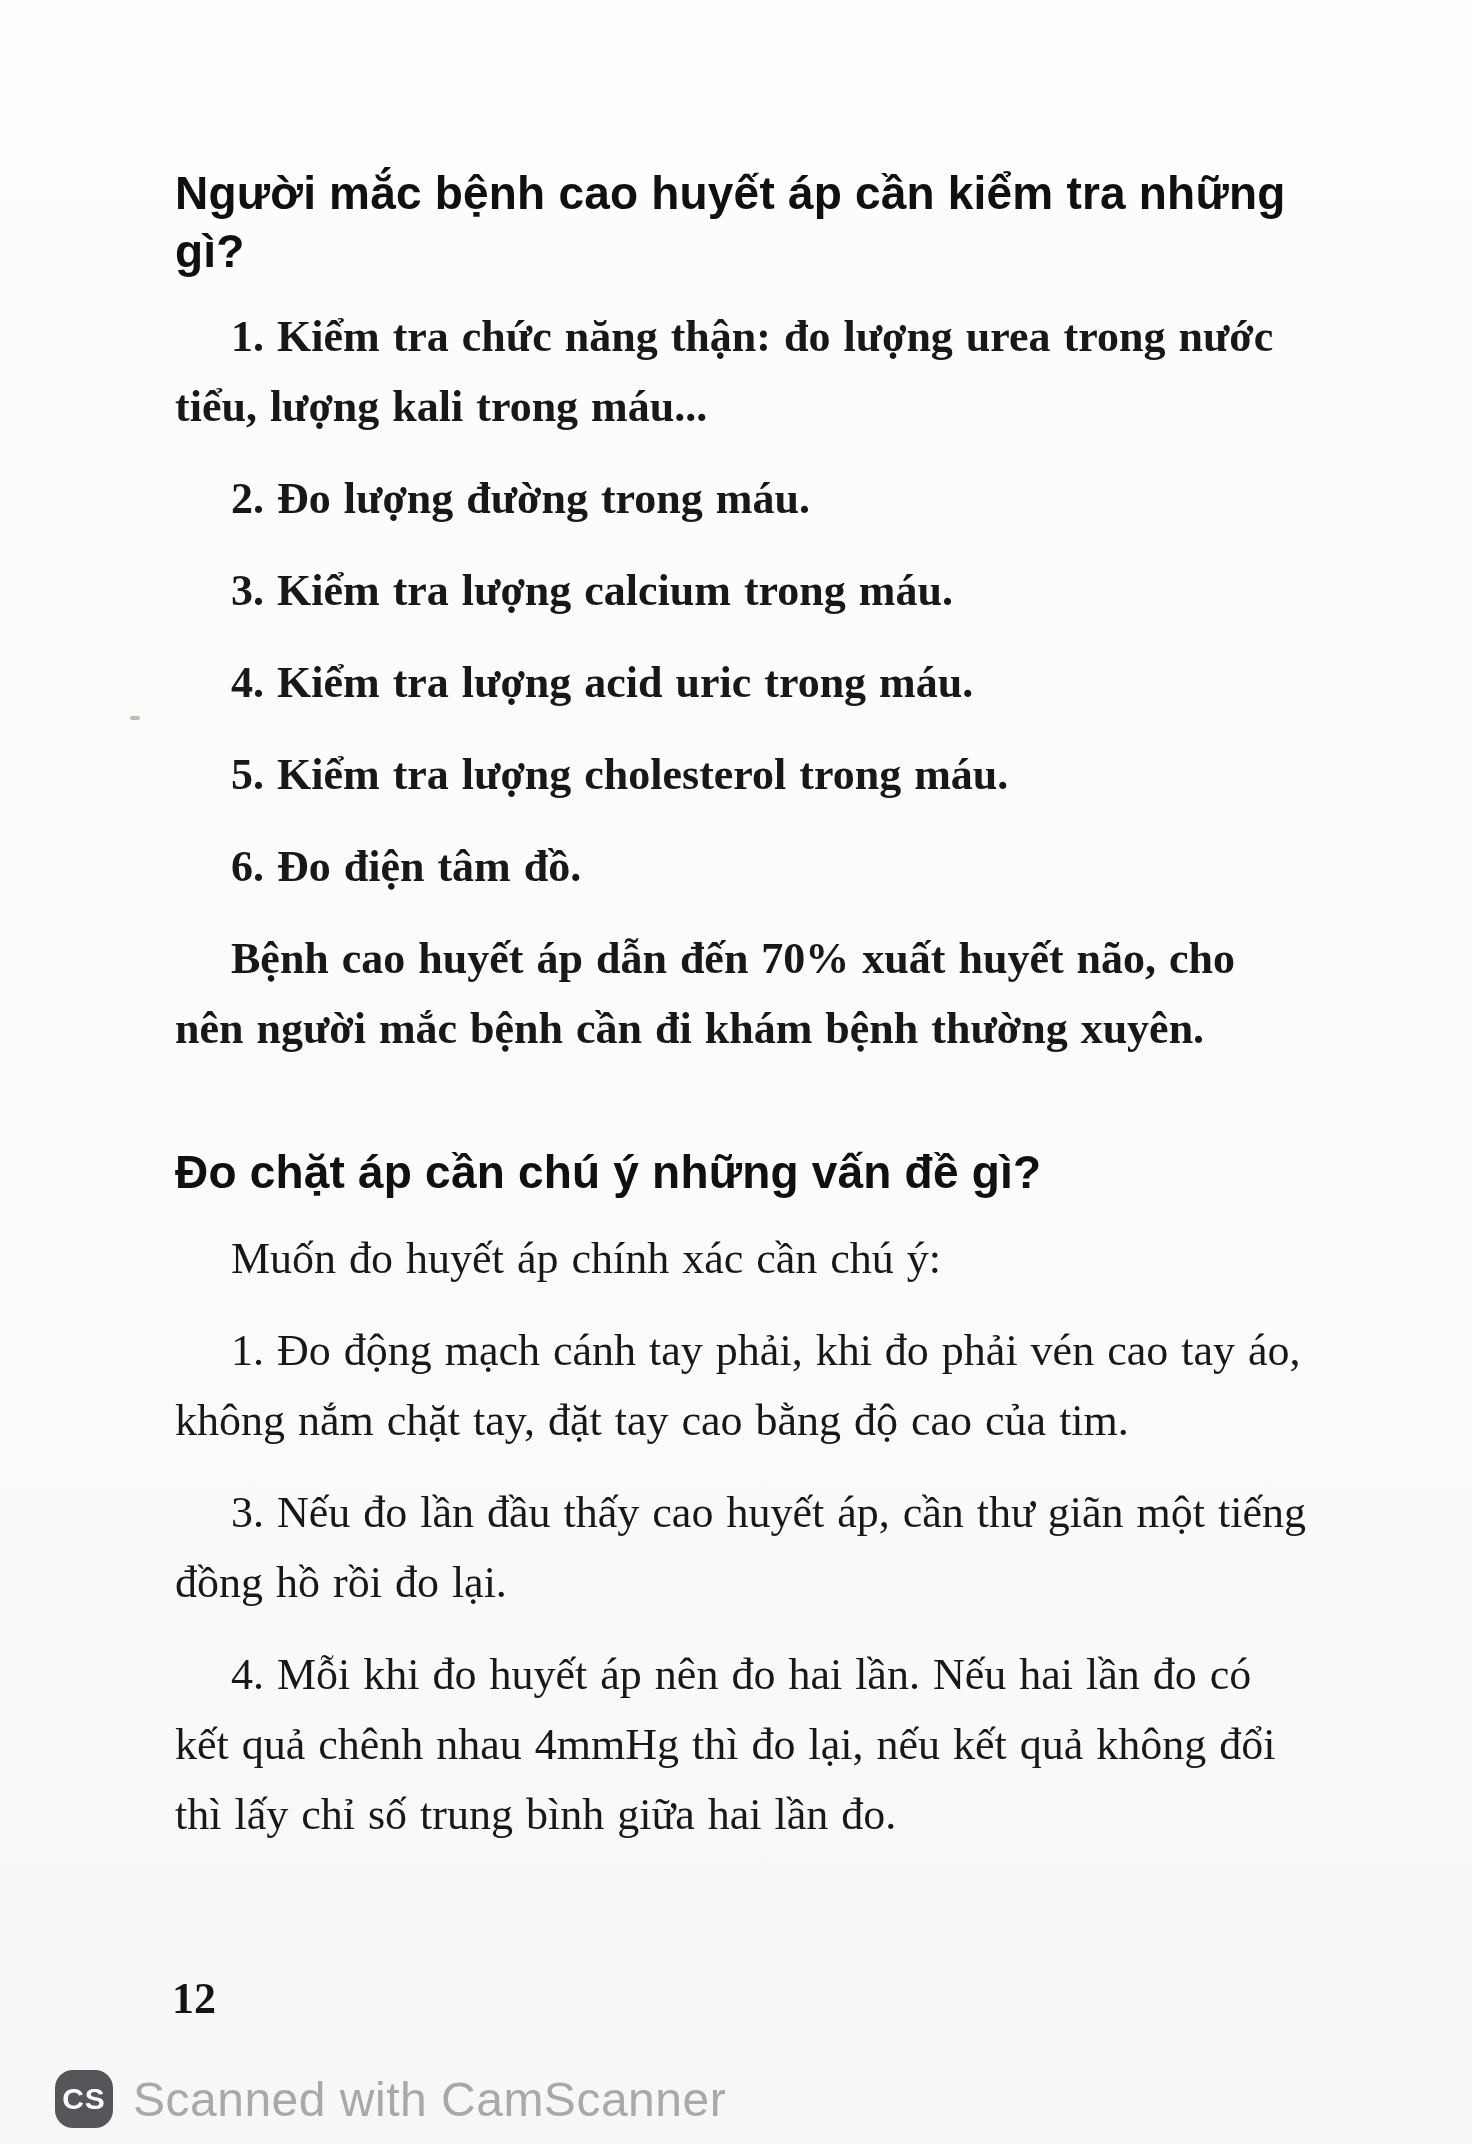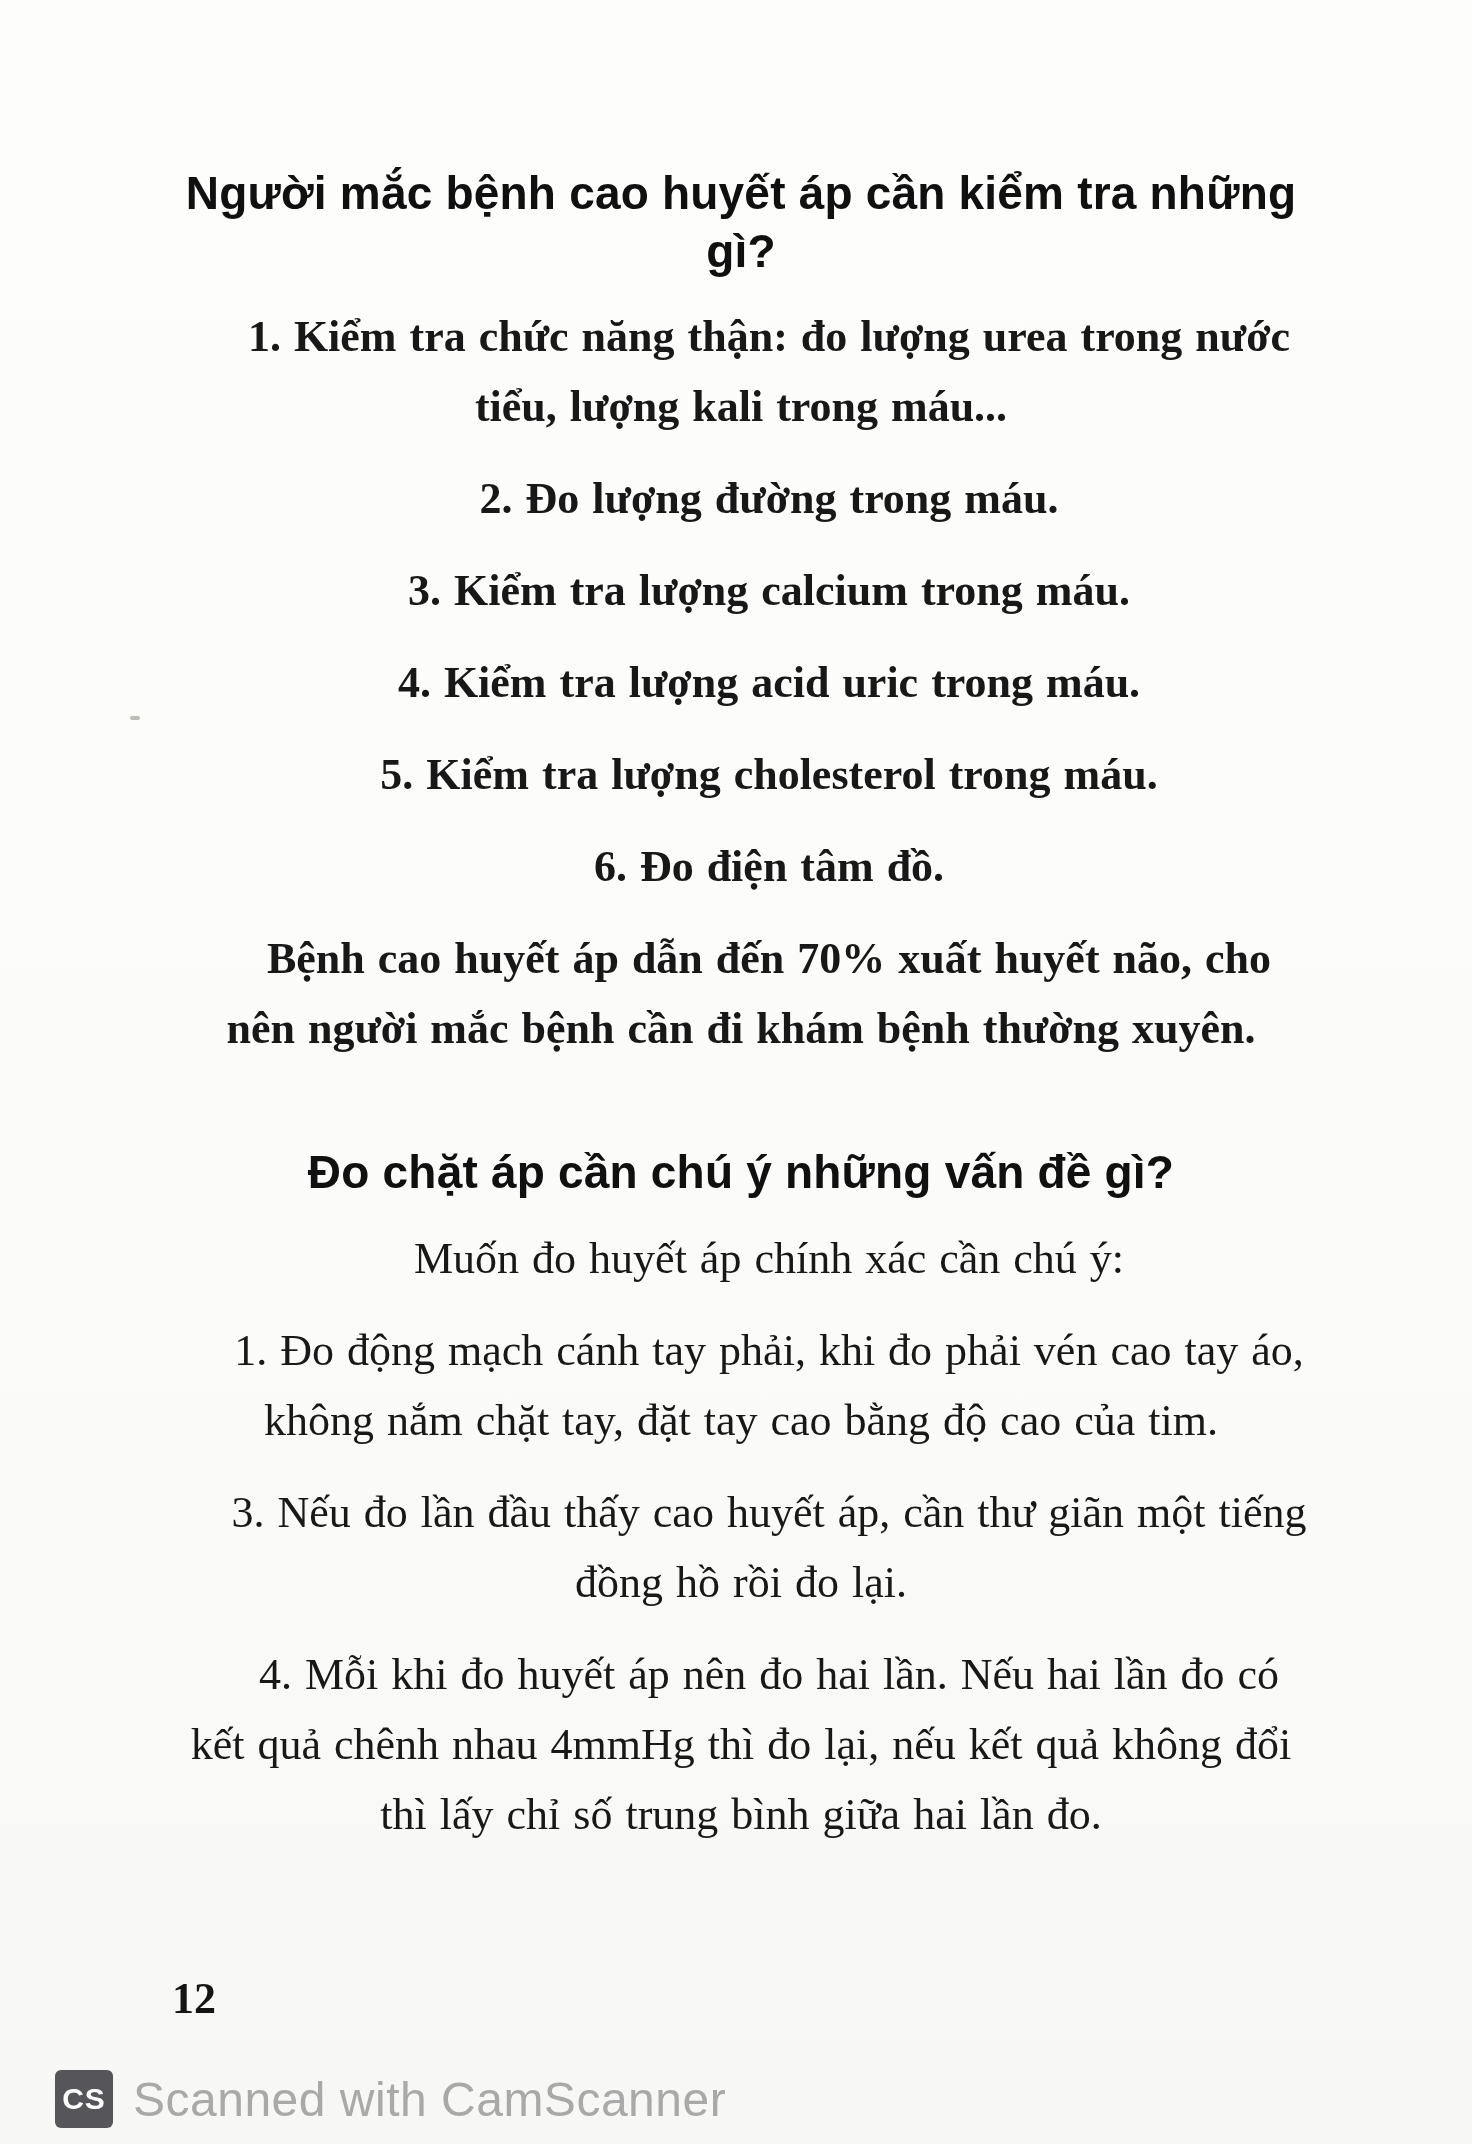--- a/index.html
+++ b/index.html
@@ -1,15 +1,15 @@
 <!DOCTYPE html>
 <html><head>
 <meta charset="utf-8">
 <style>
-  * { margin: 0; padding: 0; box-sizing: border-box; text-align: center; }
+  * { margin: 0; padding: 0; box-sizing: border-box; }
   html, body { width: 1472px; height: 2144px; }
   body {
     position: relative;
     background: #fcfcfb;
     color: #1b1b1b;
     font-family: "Liberation Serif", serif;
     overflow: hidden;
   }
   .scan-page {
     position: absolute;
@@ -55,21 +55,21 @@
     bottom: 16px;
     display: flex;
     align-items: center;
     gap: 20px;
   }
   .cs-logo {
     width: 58px;
     height: 58px;
     background: #55555a;
     color: #ffffff;
-    border-radius: 6px;
+    border-radius: 18px;
     display: flex;
     align-items: center;
     justify-content: center;
     font-family: "Liberation Sans", sans-serif;
     font-weight: 700;
     font-size: 30px;
     letter-spacing: 1px;
   }
   .cs-text {
     font-family: "Liberation Sans", sans-serif;

